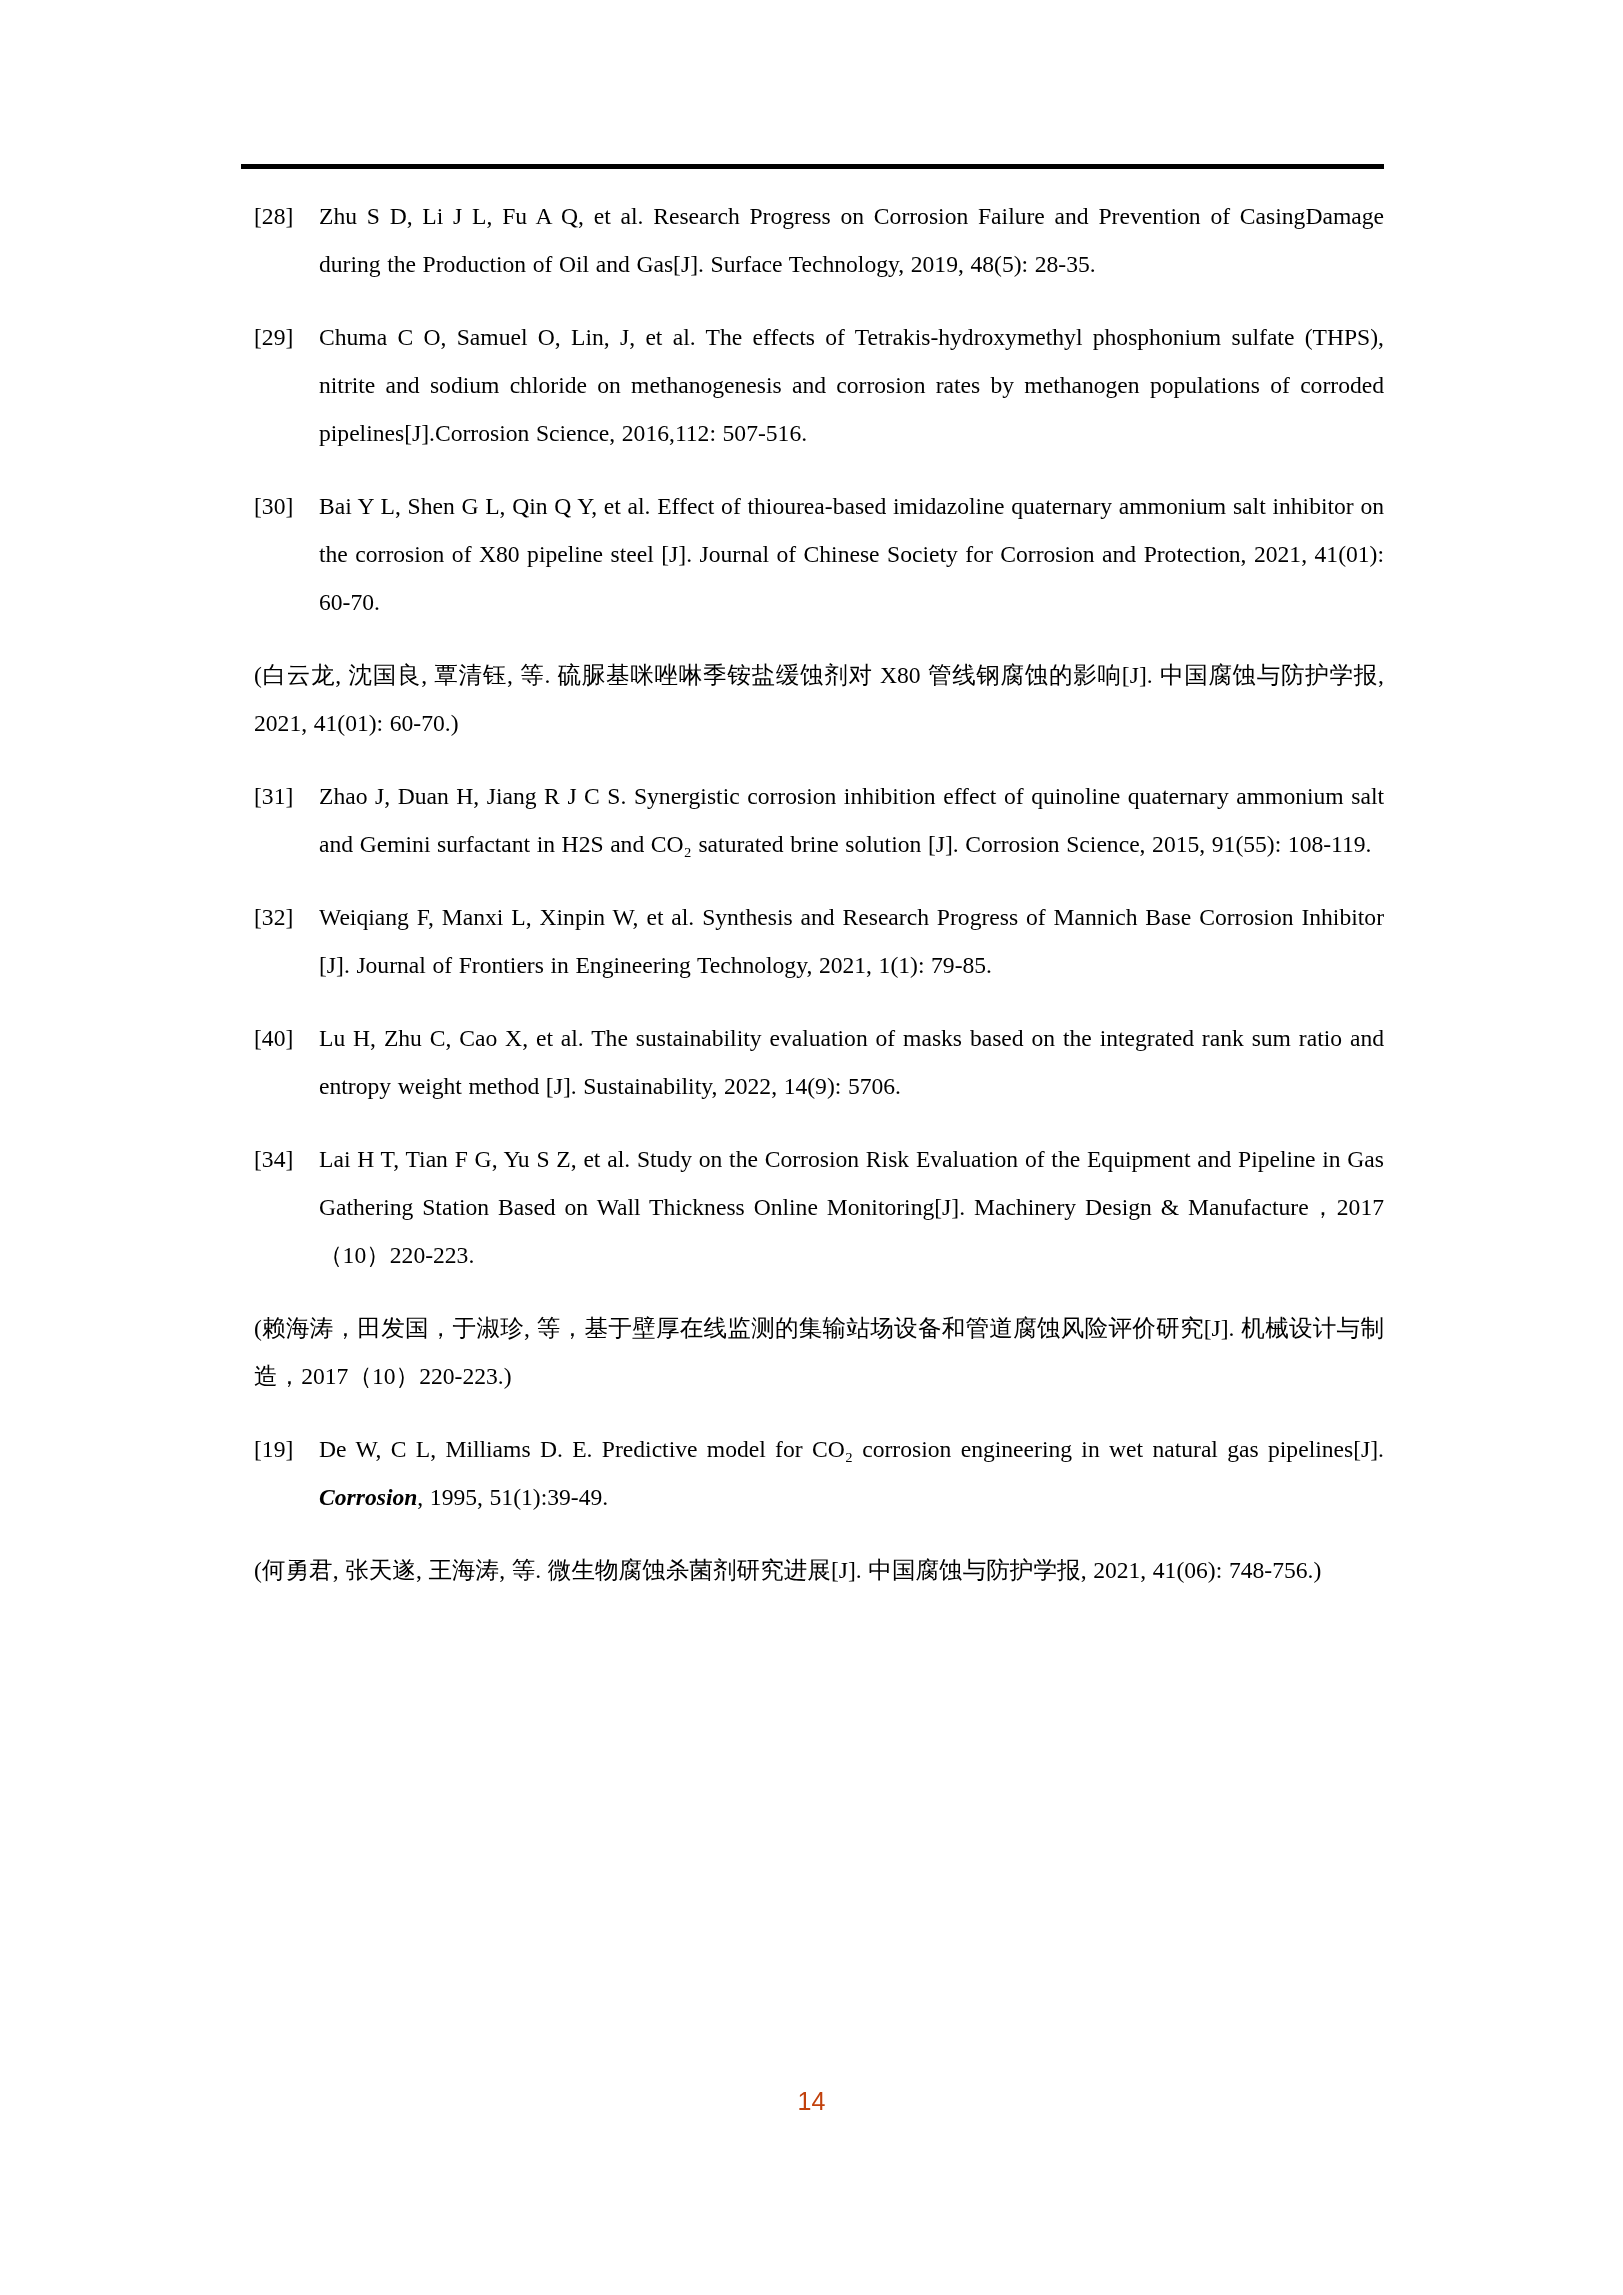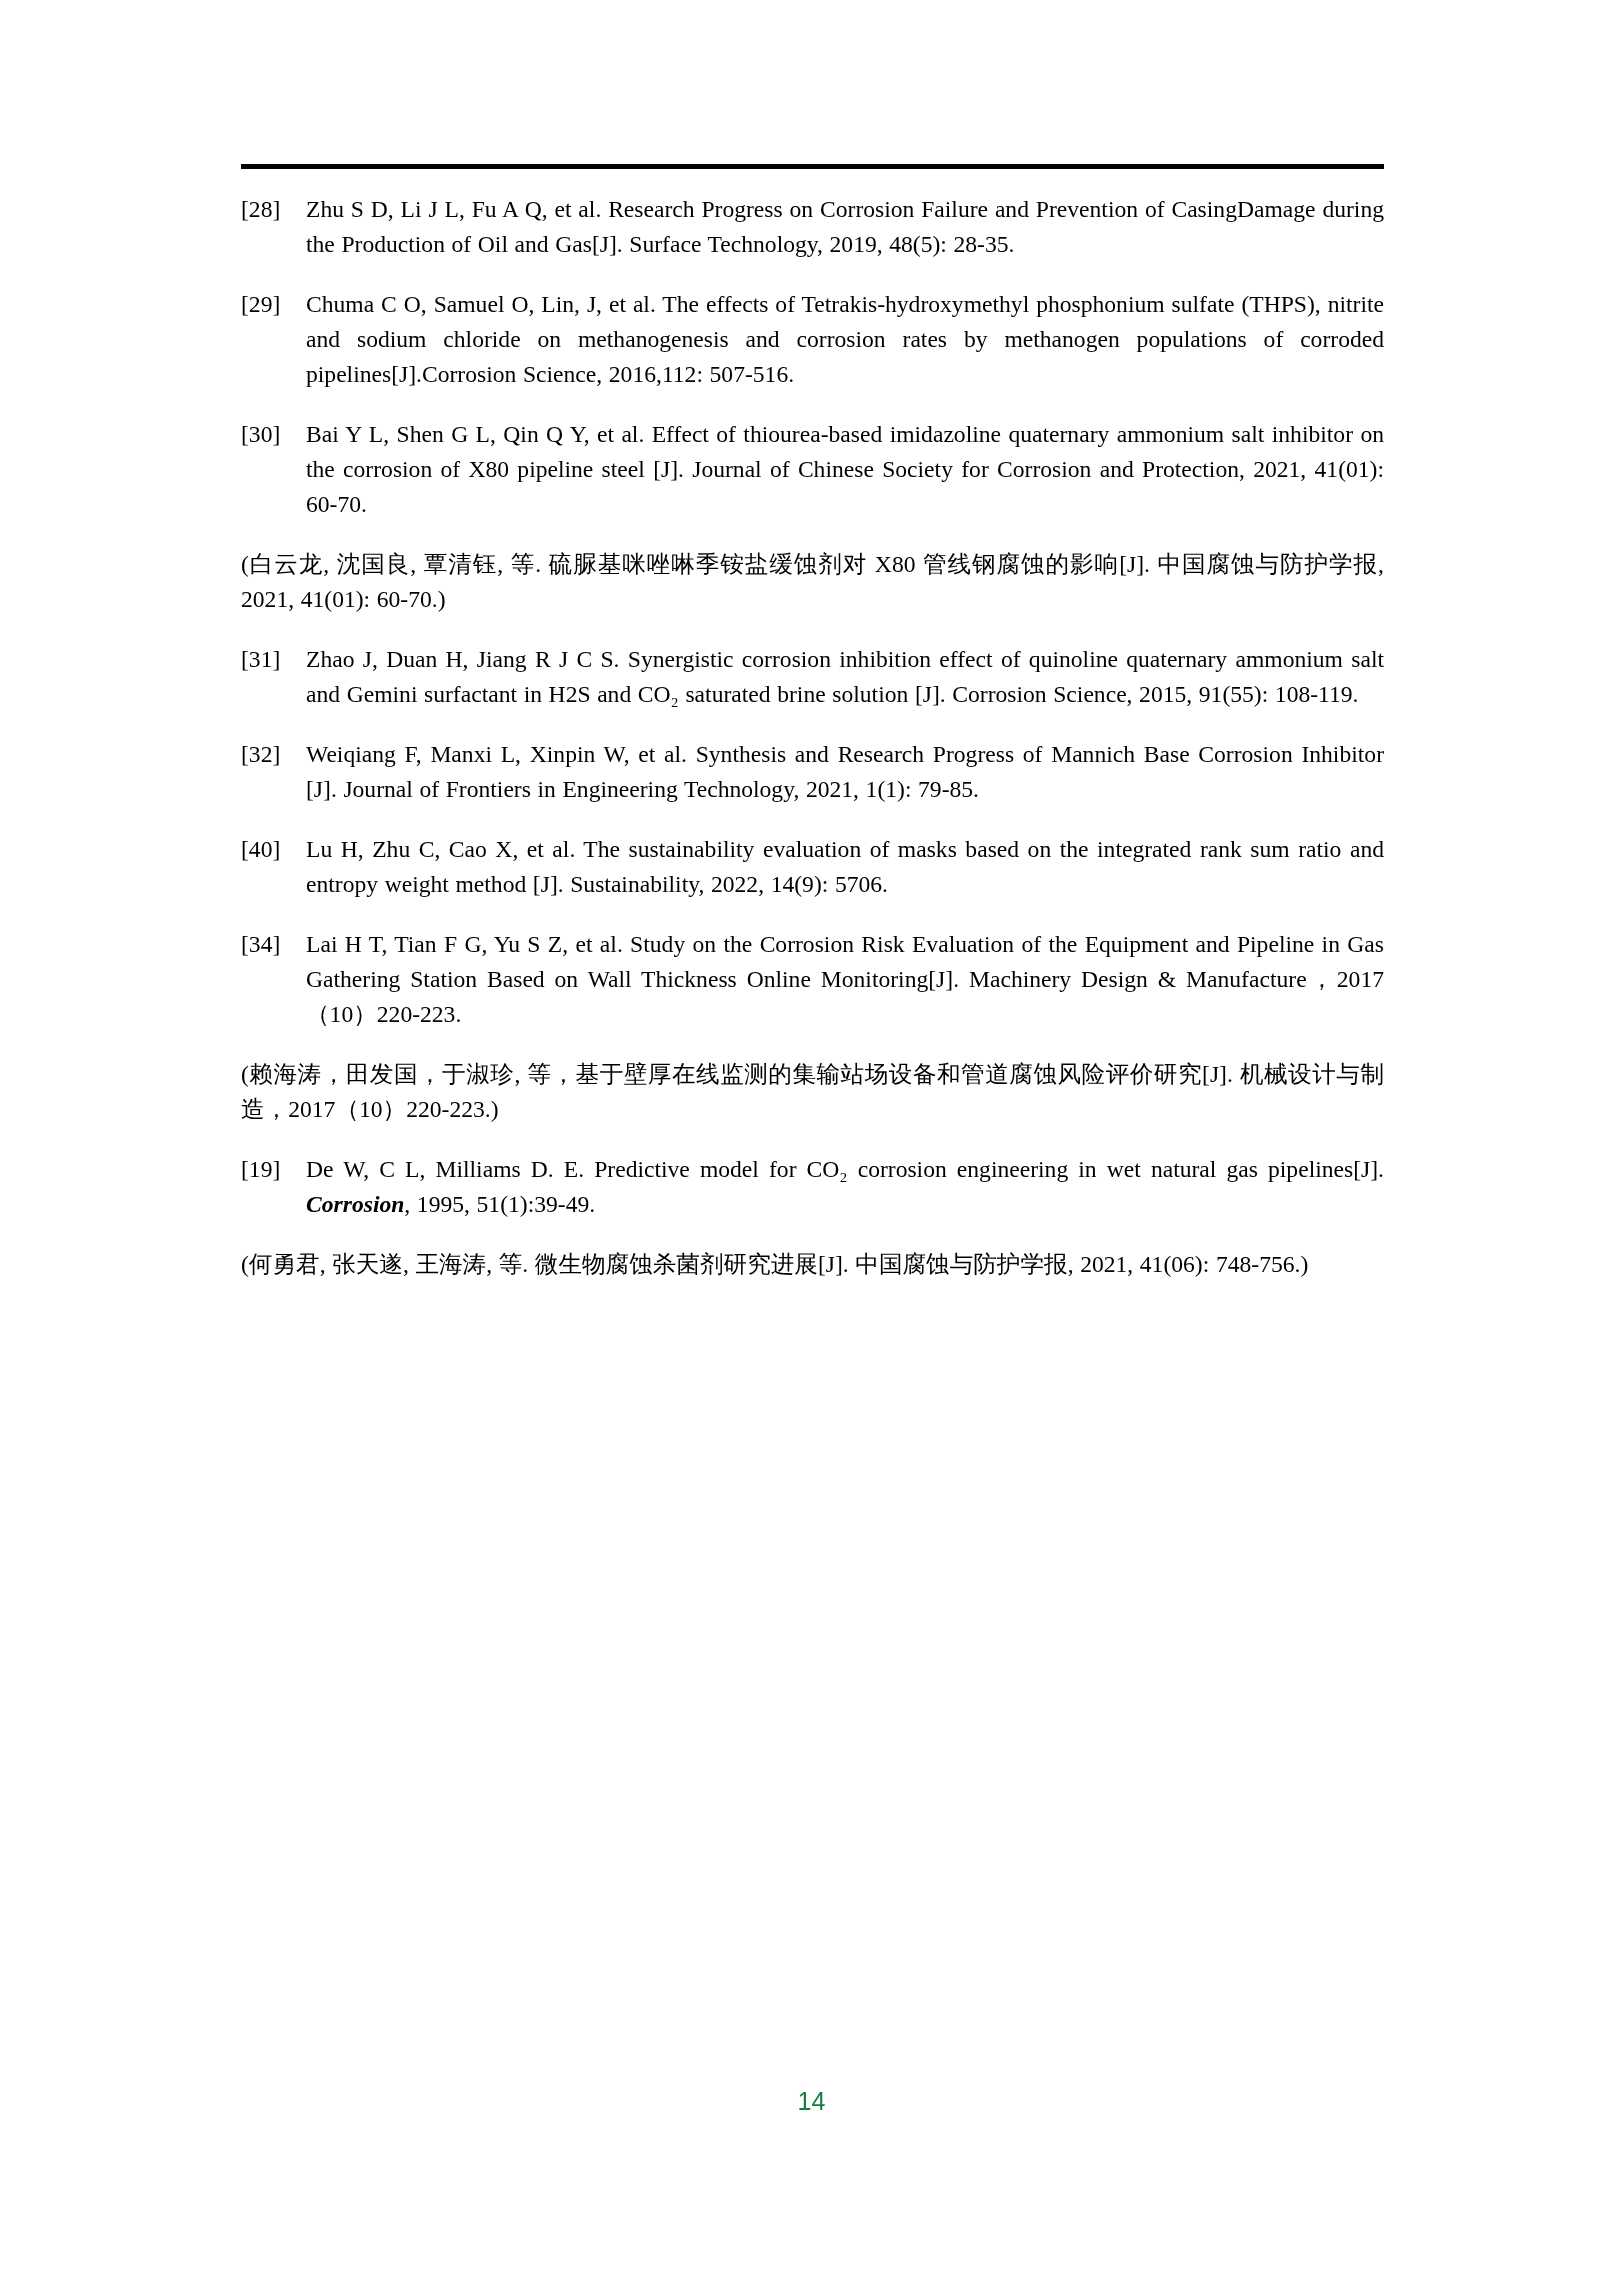--- a/index.html
+++ b/index.html
@@ -27,23 +27,23 @@
     height: 5.2px;
     background: #000000;
   }
   .content {
     position: absolute;
     left: 241px;
     top: 192px;
     width: 1143px;
   }
   .content p {
-    margin: 0 0 25px 0;
+    margin: 0 0 25px 13px;
     font-size: 23.6px;
-    line-height: 35px;
+    line-height: 48px;
     text-align: justify;
     word-spacing: 0.7px;
   }
   p.ref {
     padding-left: 65px;
     text-indent: -65px;
   }
   p.ref .num {
     display: inline-block;
     width: 65px;
@@ -58,21 +58,21 @@
     font-weight: bold;
   }
   .footer {
     position: absolute;
     top: 2087px;
     left: 0;
     width: 100%;
     text-align: center;
     font-family: "Liberation Sans", "DejaVu Sans", sans-serif;
     font-size: 25px;
-    color: #15803d;
+    color: #c2410c;
   }
 </style>
 </head>
 <body>
 
 <div class="page">
 
   <div class="top-rule"></div>
 
   <main class="content">

